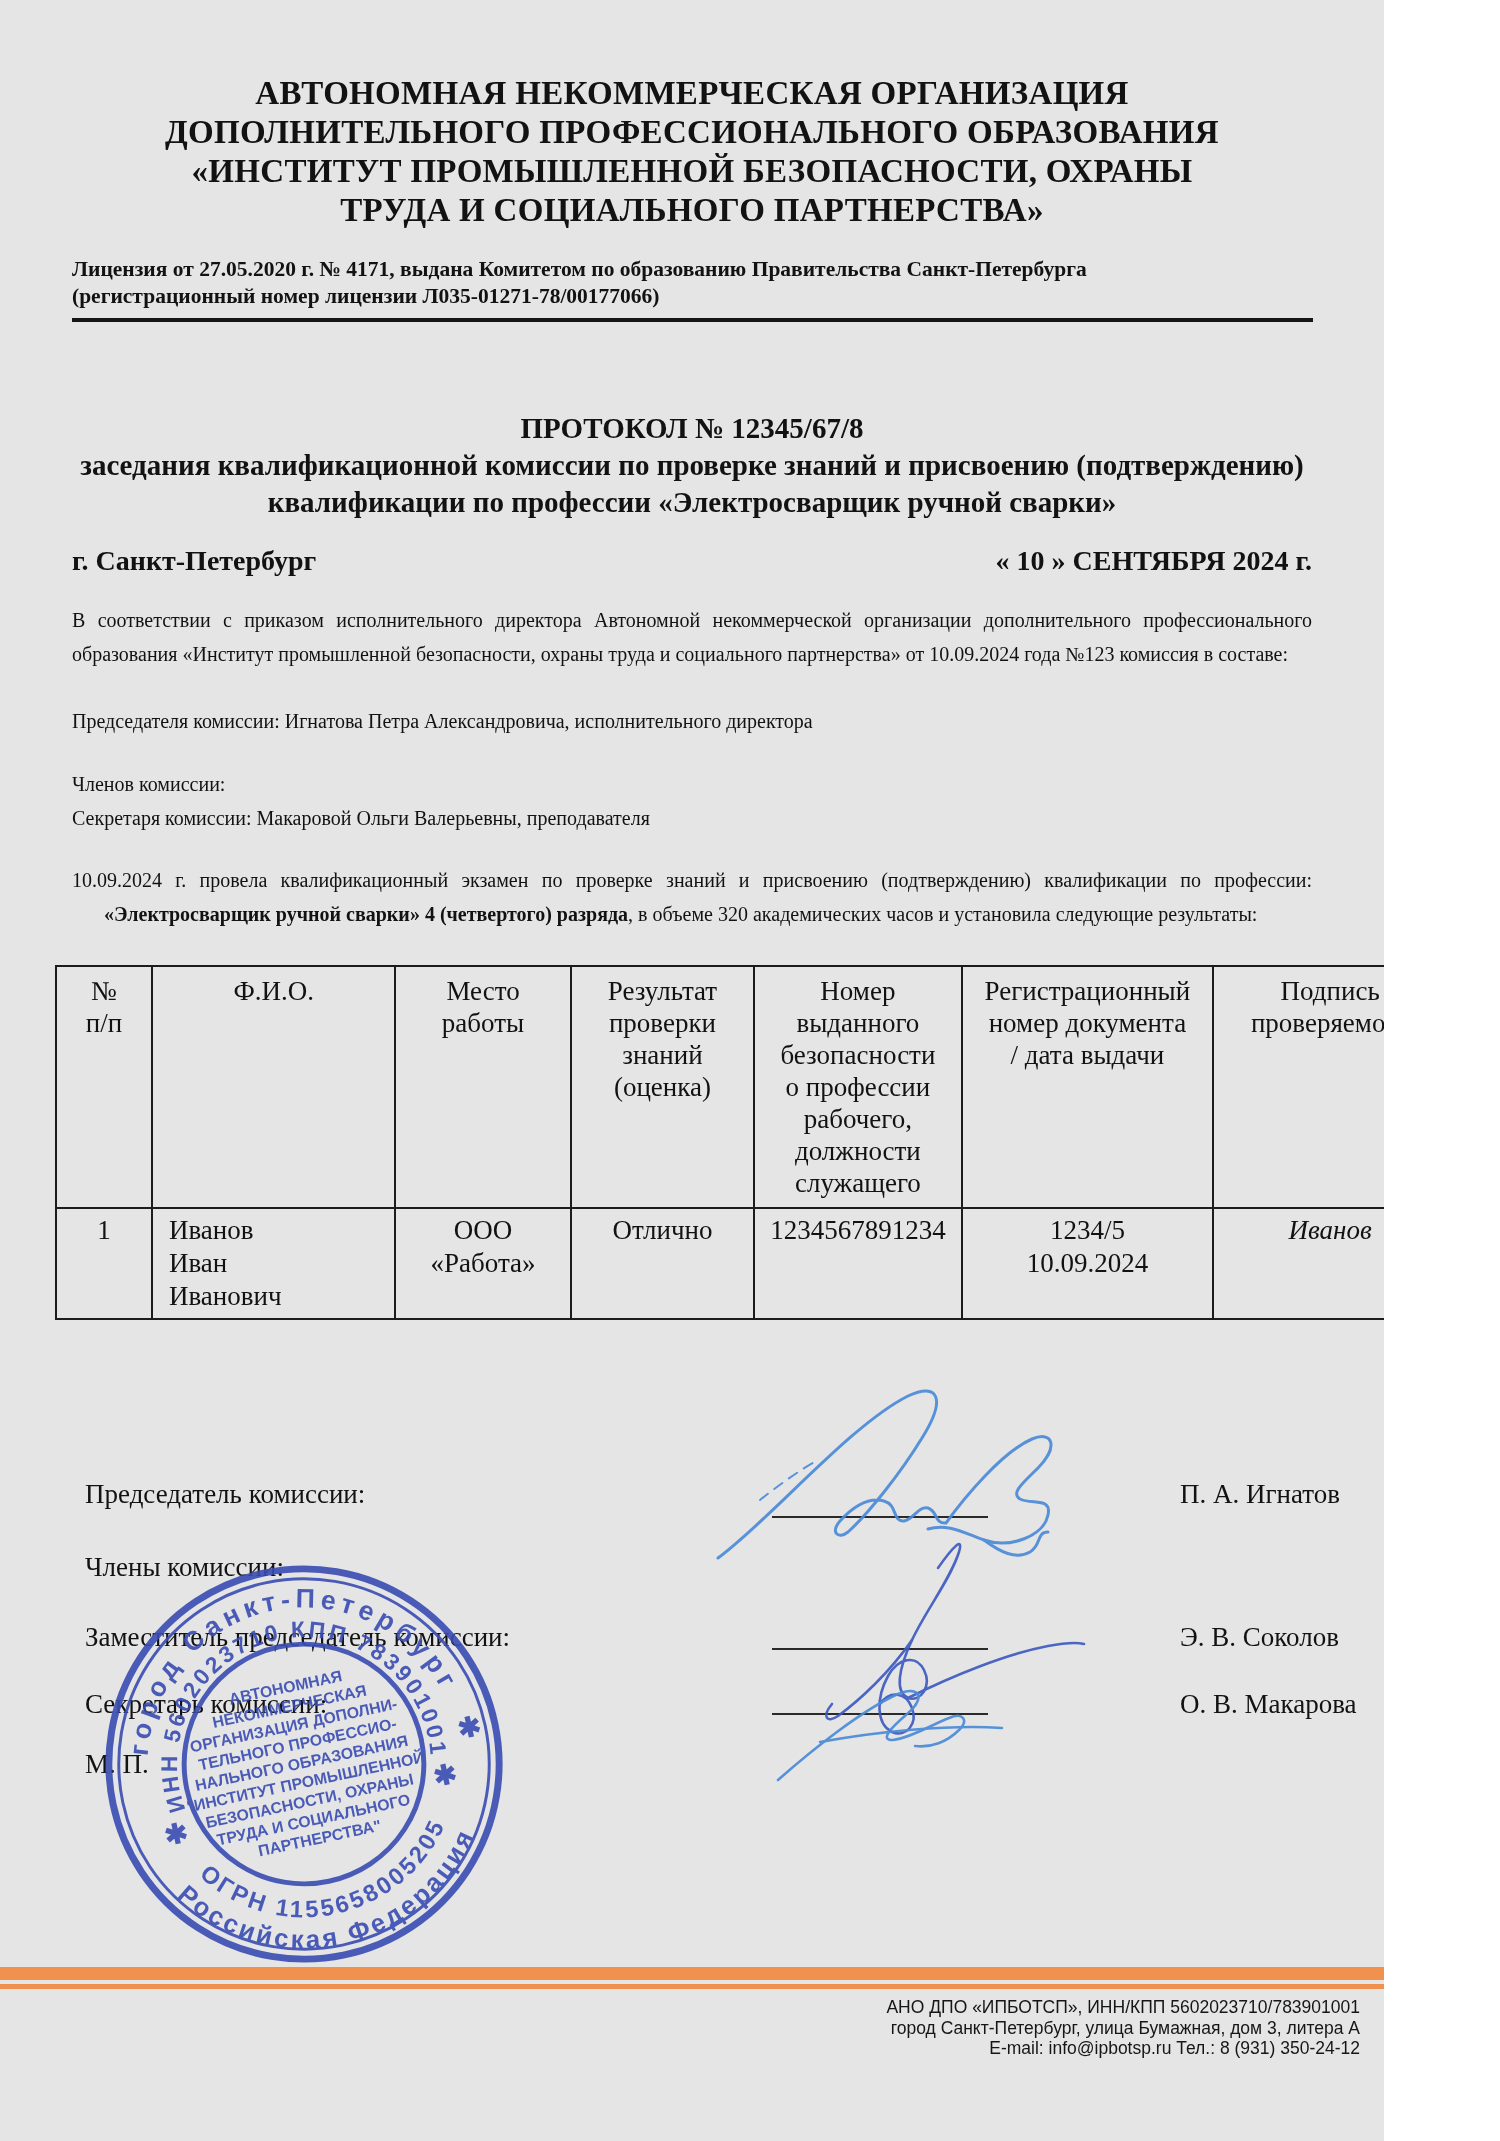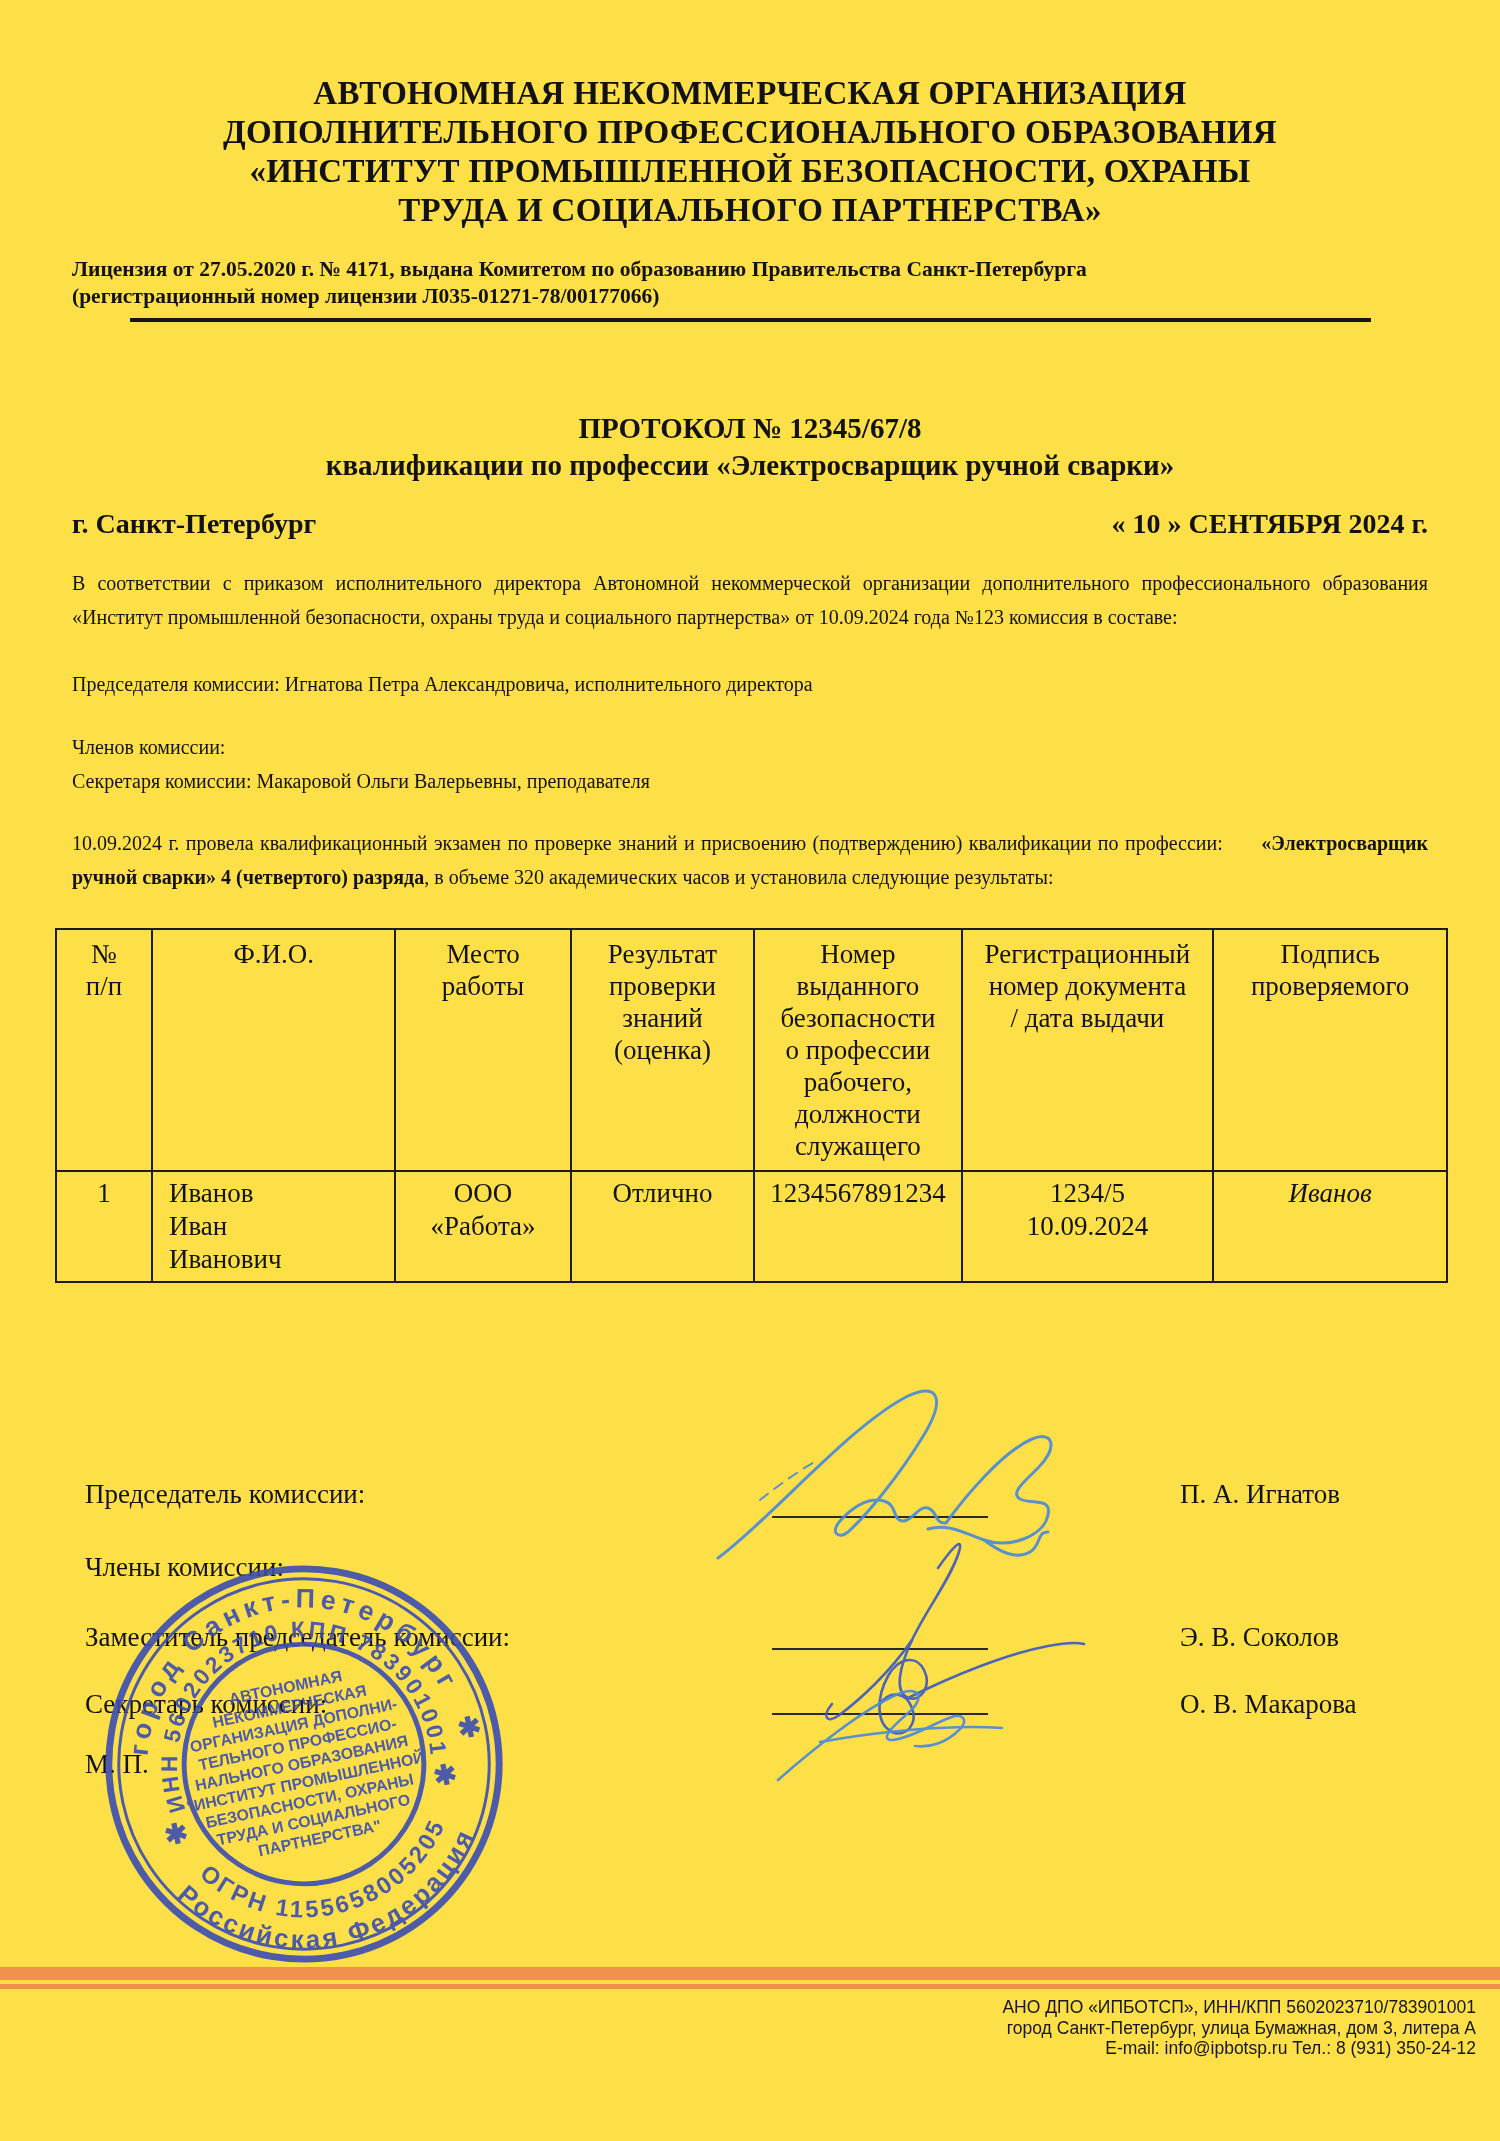--- a/index.html
+++ b/index.html
@@ -1,16 +1,16 @@
 <!DOCTYPE html>
 <html lang="ru"><head>
 <meta charset="utf-8">
 <style>
   html,body{margin:0;padding:0;background:#ffffff;}
-  .page{position:relative;width:1500px;height:2141px;background:#fde047;overflow:hidden;
+  .page{position:relative;width:1384px;height:2141px;background:#e5e5e5;overflow:hidden;
         font-family:"Liberation Serif",serif;color:#121212;}
   .content{padding:0 72px;}
 
   .org{margin-top:74px;text-align:center;font-weight:bold;font-size:33px;line-height:39px;letter-spacing:.3px;}
   .license{margin-top:26px;text-align:left;font-weight:bold;font-size:21.5px;line-height:27px;}
   .rule{margin:8px auto 0;width:1241px;border-top:4px solid #161616;height:0;}
 
   .doc-title{margin-top:88px;text-align:center;font-weight:bold;font-size:29px;line-height:37px;}
   .meta-row{margin-top:24px;display:flex;justify-content:space-between;font-weight:bold;font-size:28px;}
 
@@ -58,20 +58,21 @@
 
     <div class="license">
       <div>Лицензия от 27.05.2020 г. № 4171, выдана Комитетом по образованию Правительства Санкт-Петербурга</div>
       <div>(регистрационный номер лицензии Л035-01271-78/00177066)</div>
     </div>
 
     <div class="rule"></div>
 
     <div class="doc-title">
       <div>ПРОТОКОЛ № 12345/67/8</div>
+      <div>заседания квалификационной комиссии по проверке знаний и присвоению (подтверждению)</div>
       <div>квалификации по профессии «Электросварщик ручной сварки»</div>
     </div>
 
     <div class="meta-row">
       <span>г. Санкт-Петербург</span>
       <span>« 10 » СЕНТЯБРЯ 2024 г.</span>
     </div>
 
     <p class="para justify p1">В соответствии с приказом исполнительного директора Автономной некоммерческой организации дополнительного профессионального образования «Институт промышленной безопасности, охраны труда и социального партнерства» от 10.09.2024 года №123 комиссия в составе:</p>
 

